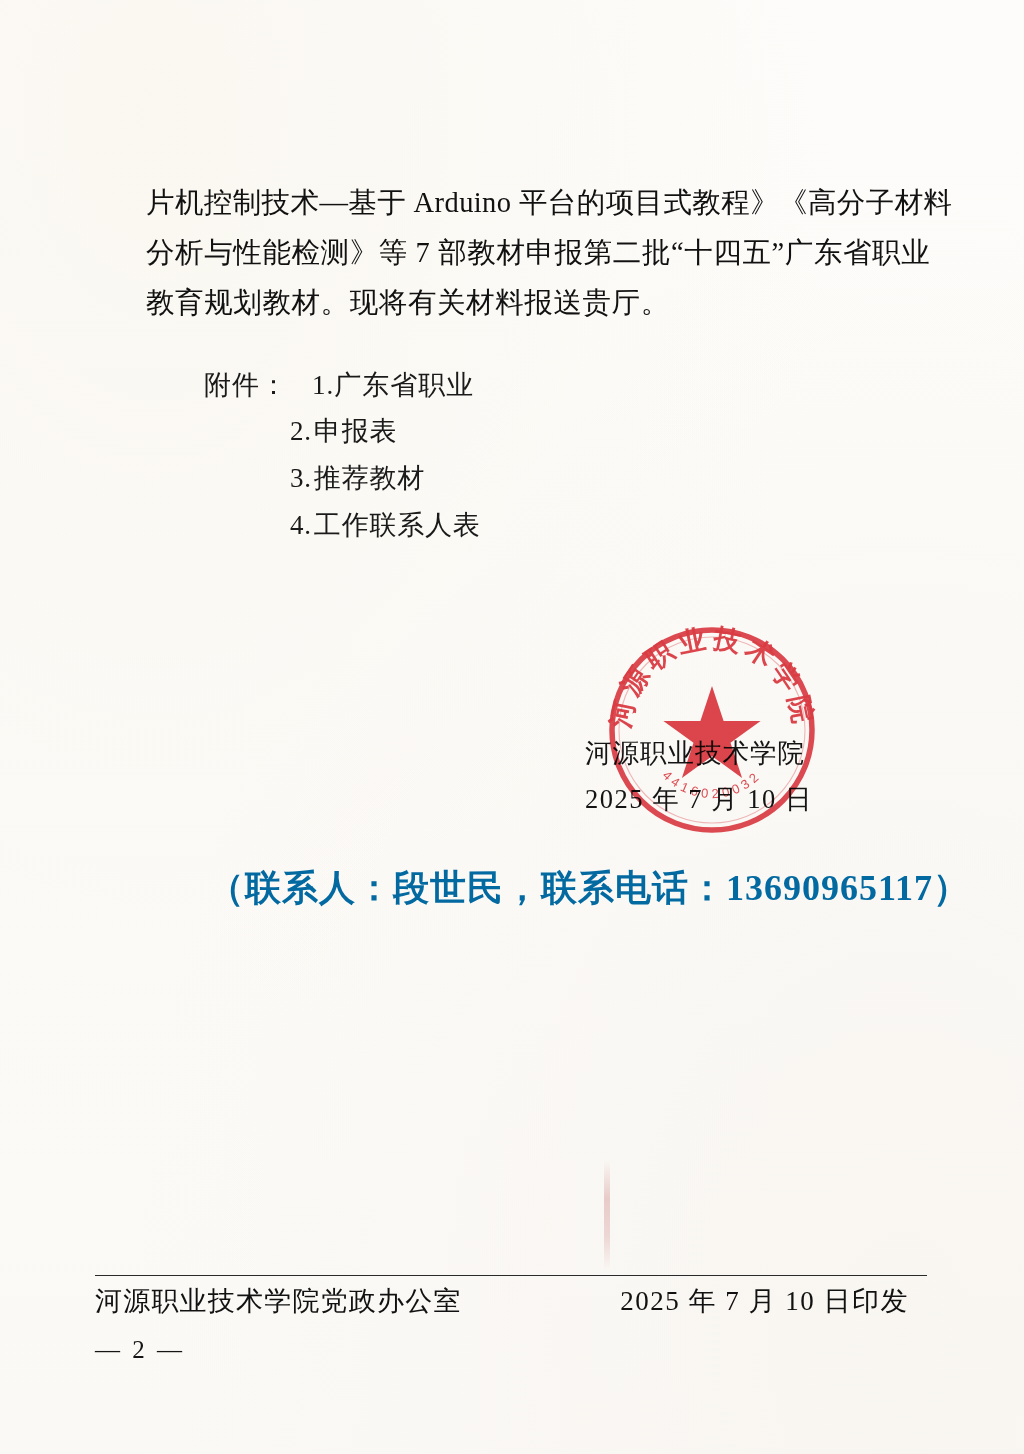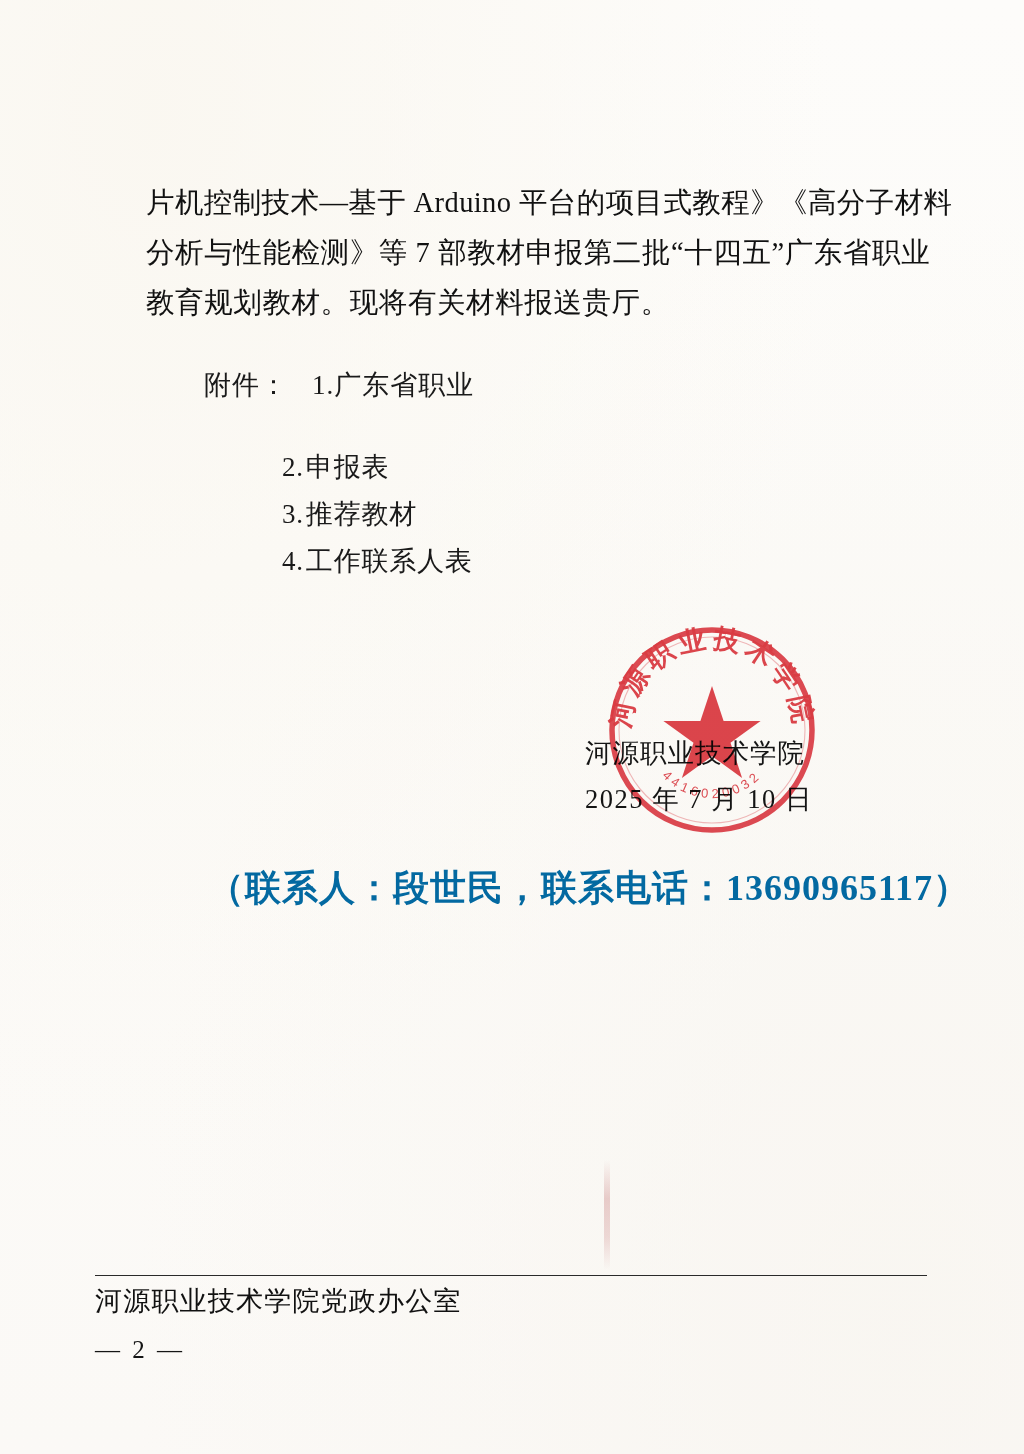--- a/index.html
+++ b/index.html
@@ -55,23 +55,22 @@
   }
   .attach-head {
     font-size: 27px;
     line-height: 46px;
     letter-spacing: 1px;
     white-space: nowrap;
   }
   .attach-head .label { margin-right: 24px; }
   .attach-items {
     position: absolute;
-    left: 78px;
+    left: 86px;
     top: 46px;
-    margin-top: 36px;
   }
   .attach-item {
     font-size: 27px;
     line-height: 47px;
     letter-spacing: 0.8px;
     white-space: nowrap;
   }
   .attach-item .num { margin-right: 2px; }
 
   
@@ -217,16 +216,17 @@
     </text>
   </svg>
 
   <div class="contact">（联系人：段世民，联系电话：13690965117）</div>
 
   <div class="artifact"></div>
 
   <div class="footer-rule"></div>
   <div class="footer-row">
     <div class="footer-left">河源职业技术学院党政办公室</div>
+    <div class="footer-right">2025 年 7 月 10 日印发</div>
   </div>
   <div class="page-number">— 2 —</div>
 
 </div>
 
 </body></html>

